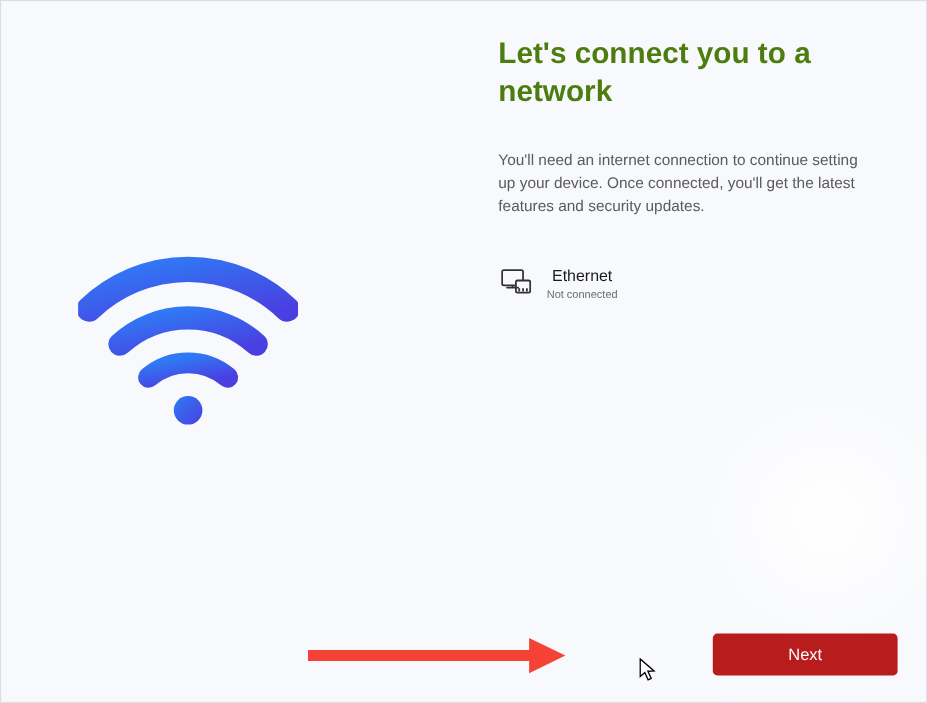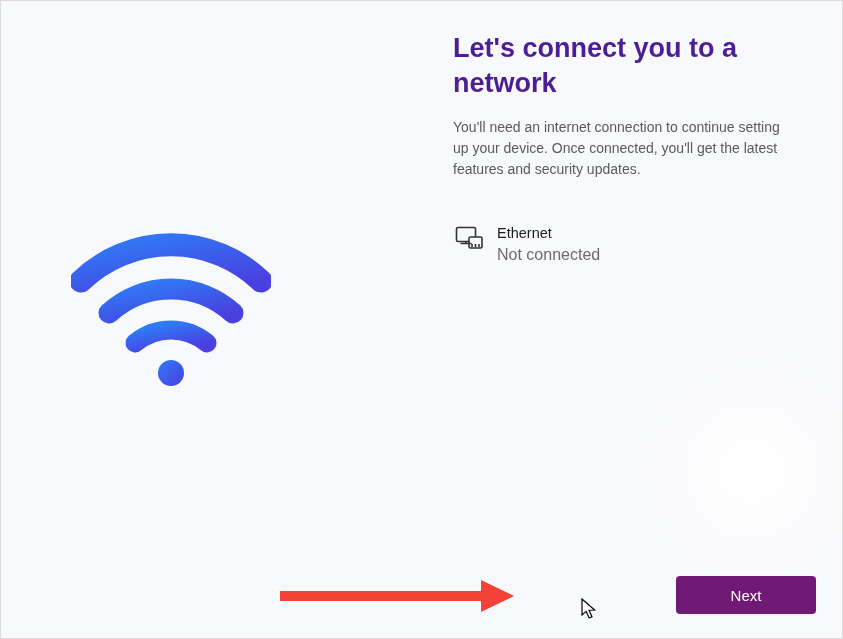--- a/index.html
+++ b/index.html
@@ -27,23 +27,23 @@
   }
   .content {
     position: absolute;
     left: 452px;
     top: 30px;
     width: 340px;
   }
   .title {
     font-size: 27px;
     font-weight: 600;
-    color: #4c1d95;
+    color: #4d7c0f;
     line-height: 1.3;
-    margin-bottom: 16px;
+    margin-bottom: 34px;
   }
   .subtitle {
     font-size: 14px;
     color: #5a5a5a;
     line-height: 1.5;
     margin-bottom: 40px;
   }
   .network-item {
     display: flex;
     align-items: flex-start;
@@ -54,23 +54,24 @@
   .network-icon {
     width: 28px;
     height: 26px;
     flex-shrink: 0;
     margin-top: 2px;
   }
   .network-text .name {
     font-size: 14.5px;
     color: #1b1b1b;
     line-height: 1.35;
+    text-align: center;
   }
   .network-text .status {
-    font-size: 16px;
+    font-size: 10px;
     color: #6b6b6b;
     line-height: 1.35;
   }
   .footer {
     position: absolute;
     left: 0;
     right: 0;
     bottom: 0;
     height: 80px;
   }
@@ -91,25 +92,25 @@
     color: #1857c5;
     background: transparent;
     border: none;
     cursor: pointer;
     padding: 4px 2px;
   }
   .next-btn {
     position: absolute;
     right: 26px;
     bottom: 24px;
-    width: 140px;
+    width: 168px;
     height: 38px;
     border: none;
     border-radius: 4px;
-    background: #701a75;
+    background: #b91c1c;
     color: #ffffff;
     font-size: 15px;
     cursor: default;
   }
   .arrow {
     position: absolute;
     left: 275px;
     bottom: 22px;
     pointer-events: none;
   }

